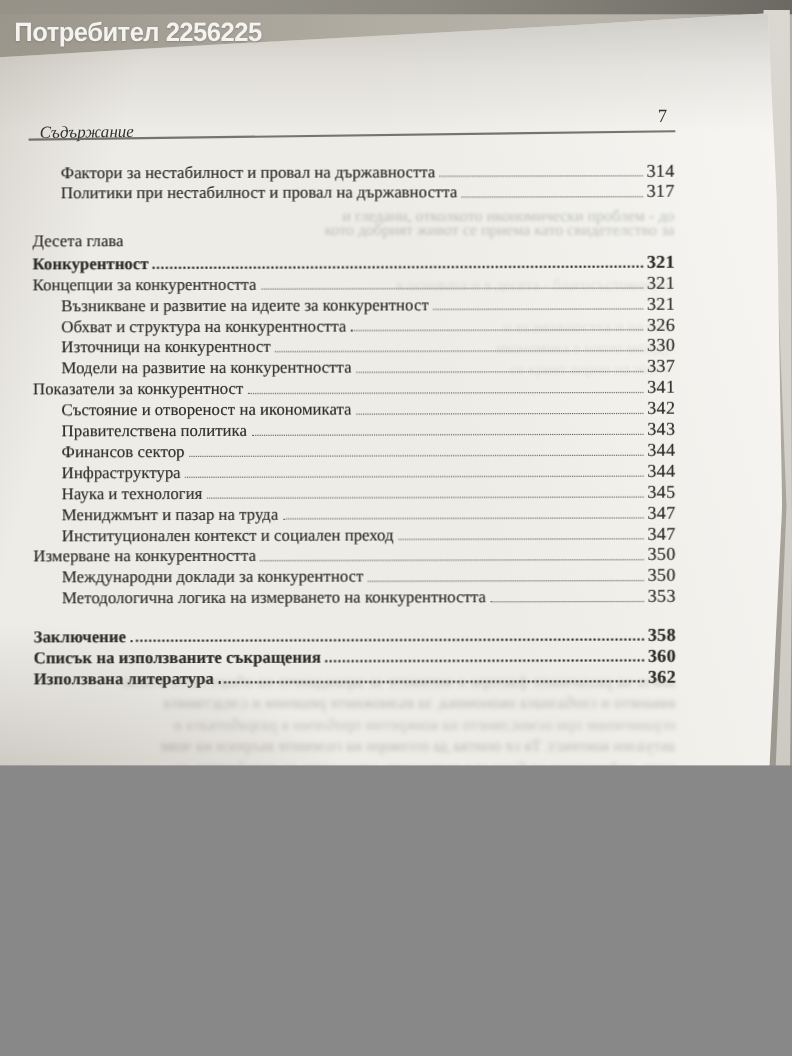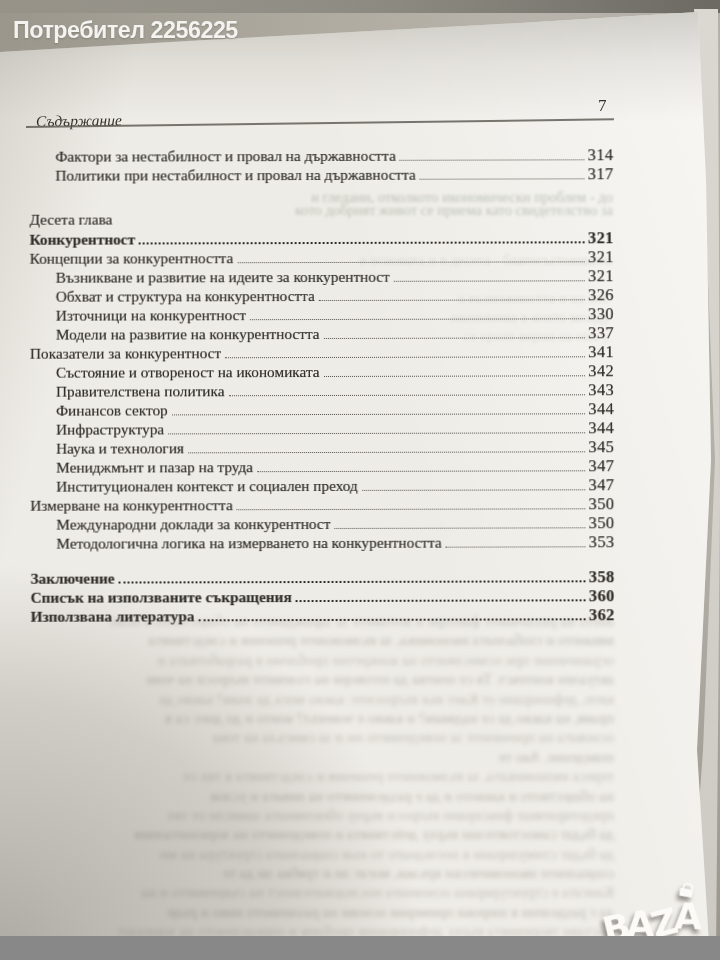--- a/index.html
+++ b/index.html
@@ -1,16 +1,16 @@
 <!DOCTYPE html>
 <html><head>
 <meta charset="utf-8">
 <style>
   html,body{margin:0;padding:0;background:#888;}
-  #stage{position:relative;width:720px;height:936px;overflow:hidden;
+  #stage{position:relative;width:720px;height:696px;overflow:hidden;
          font-family:"Liberation Serif","DejaVu Serif",serif;}
 
   
   .bg{position:absolute;inset:0;
       background:linear-gradient(93deg,#9a968c 0%,#a5a197 22%,#b0aca2 45%,#b8b4ab 70%,#b3afa6 100%);}
   .bg-topband{position:absolute;left:0;top:0;width:720px;height:13px;
       background:linear-gradient(90deg,rgba(130,127,119,.15) 0%,rgba(108,106,98,.55) 55%,#6b6961 100%);}
   .bg-brshade{position:absolute;right:0;bottom:0;width:260px;height:420px;
       background:radial-gradient(ellipse at 100% 100%,rgba(90,87,80,.28) 0%,rgba(90,87,80,0) 70%);}
 

